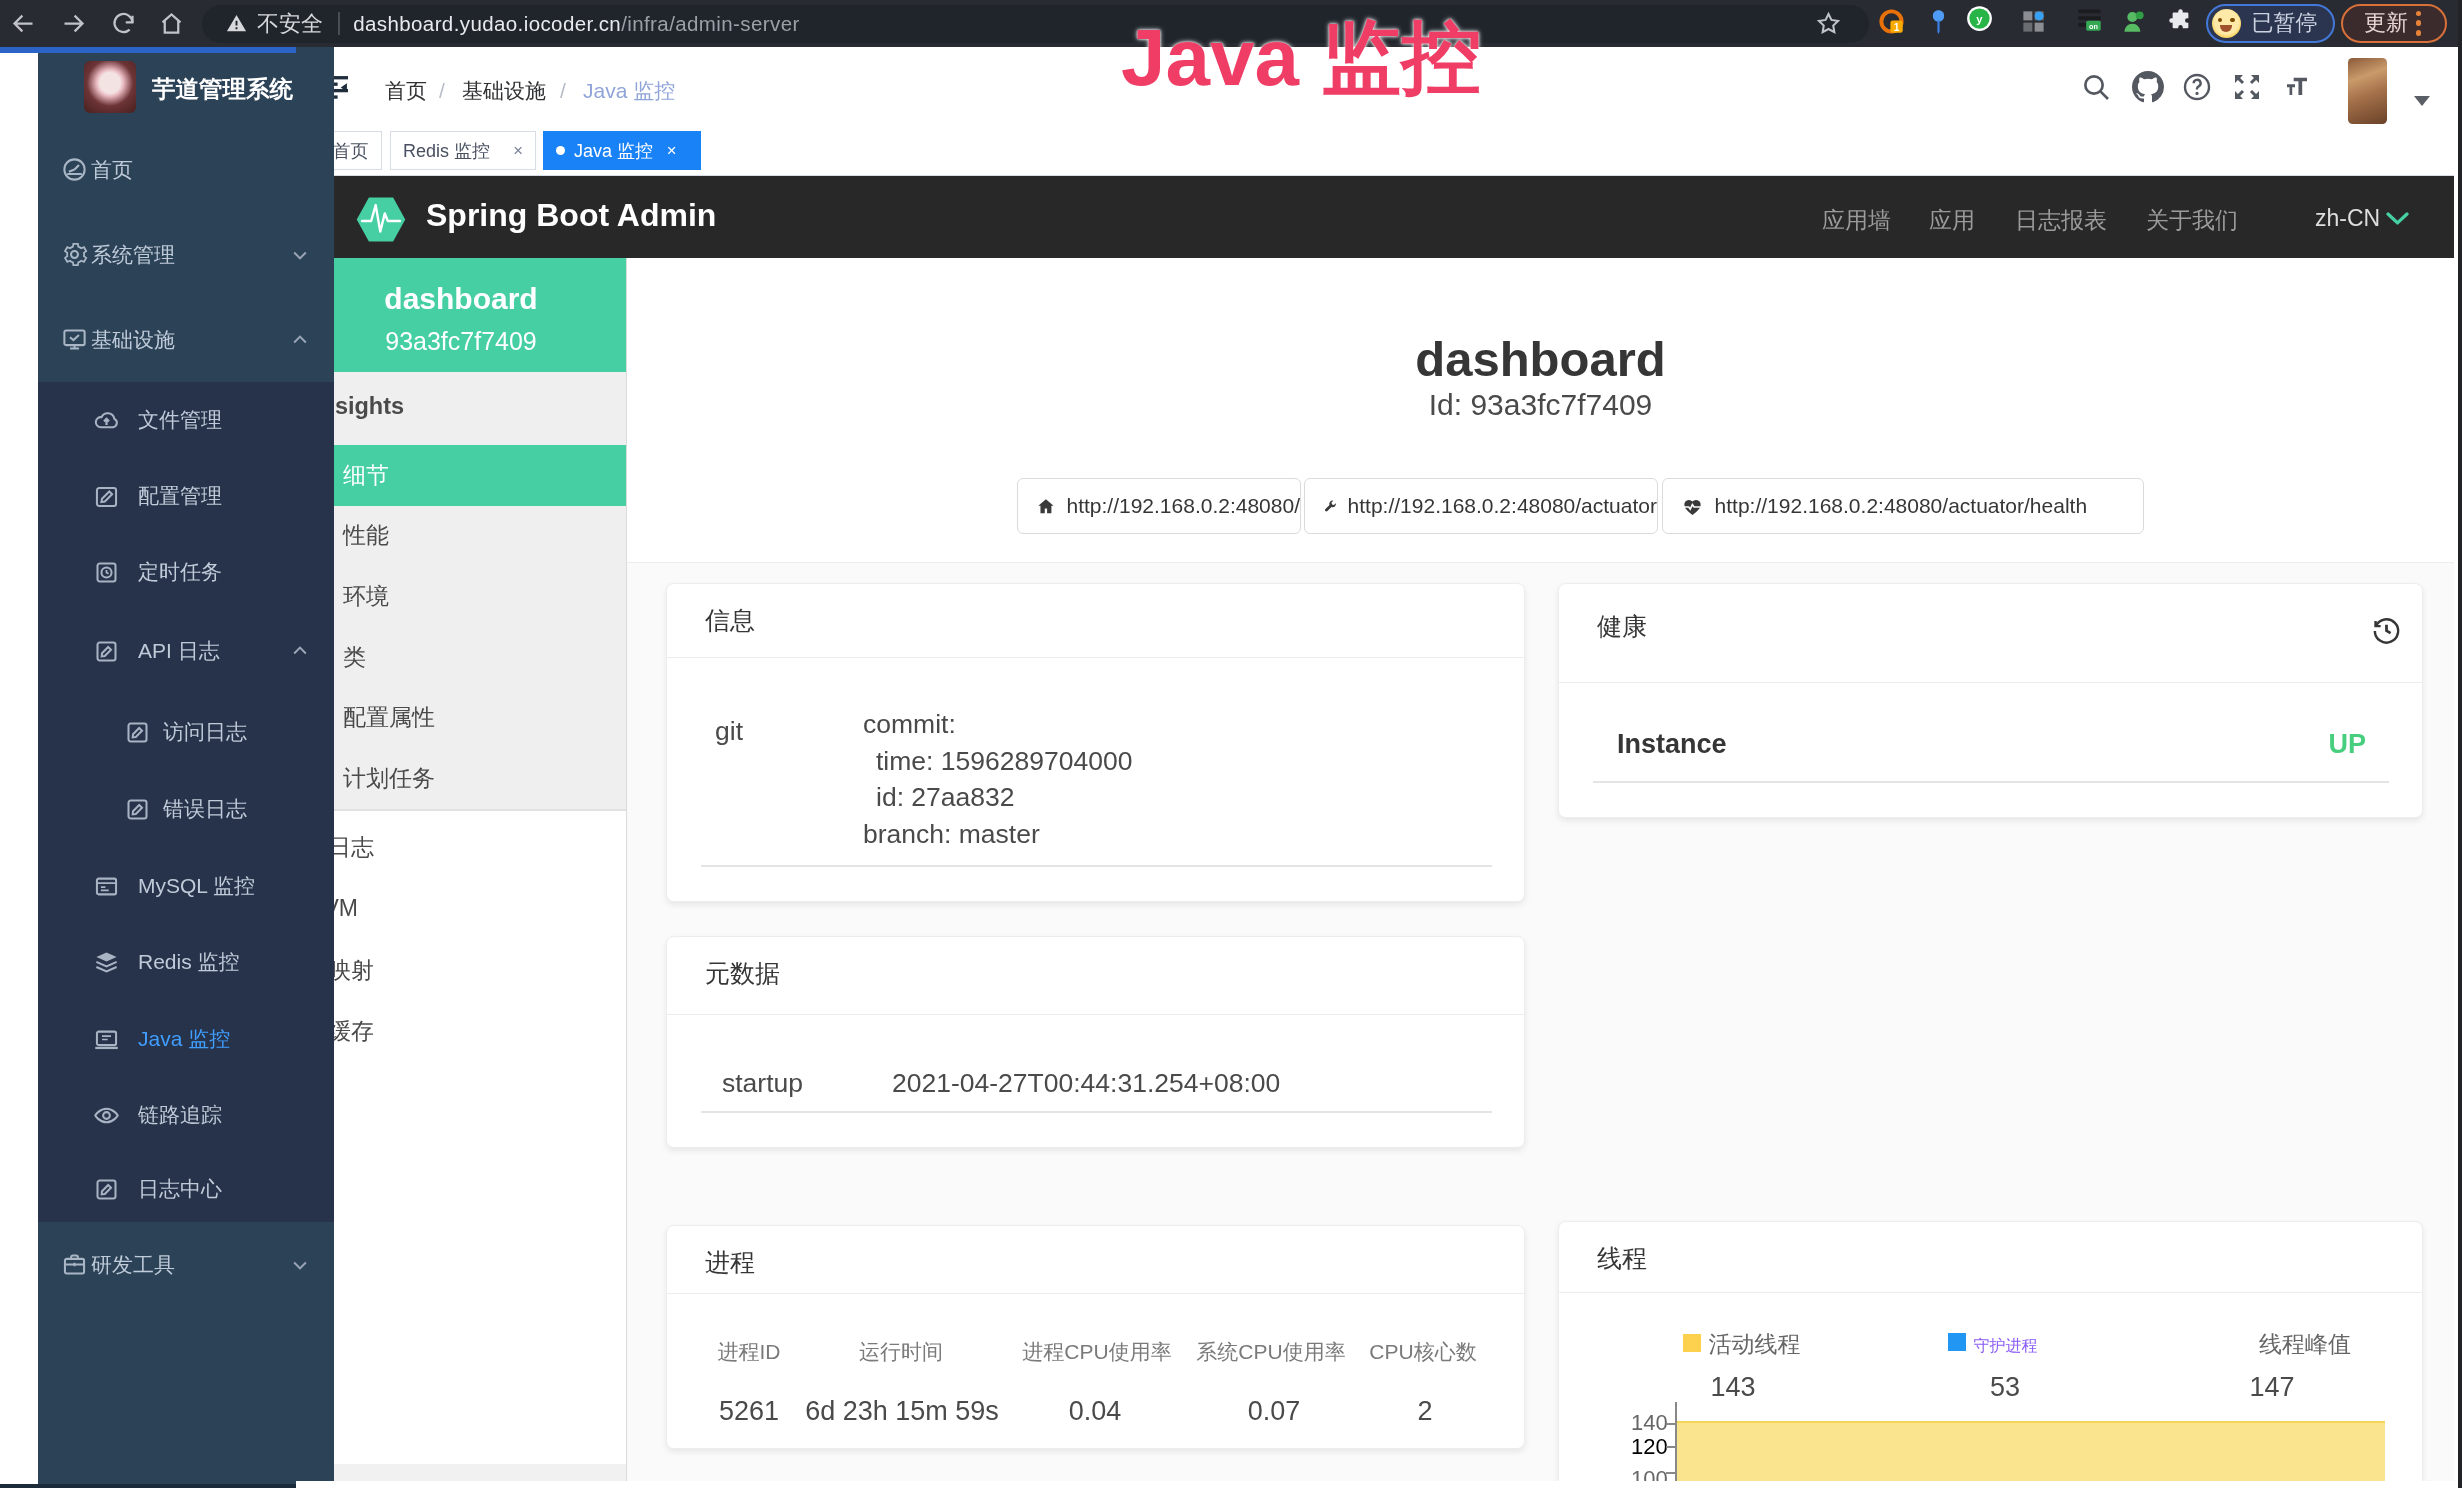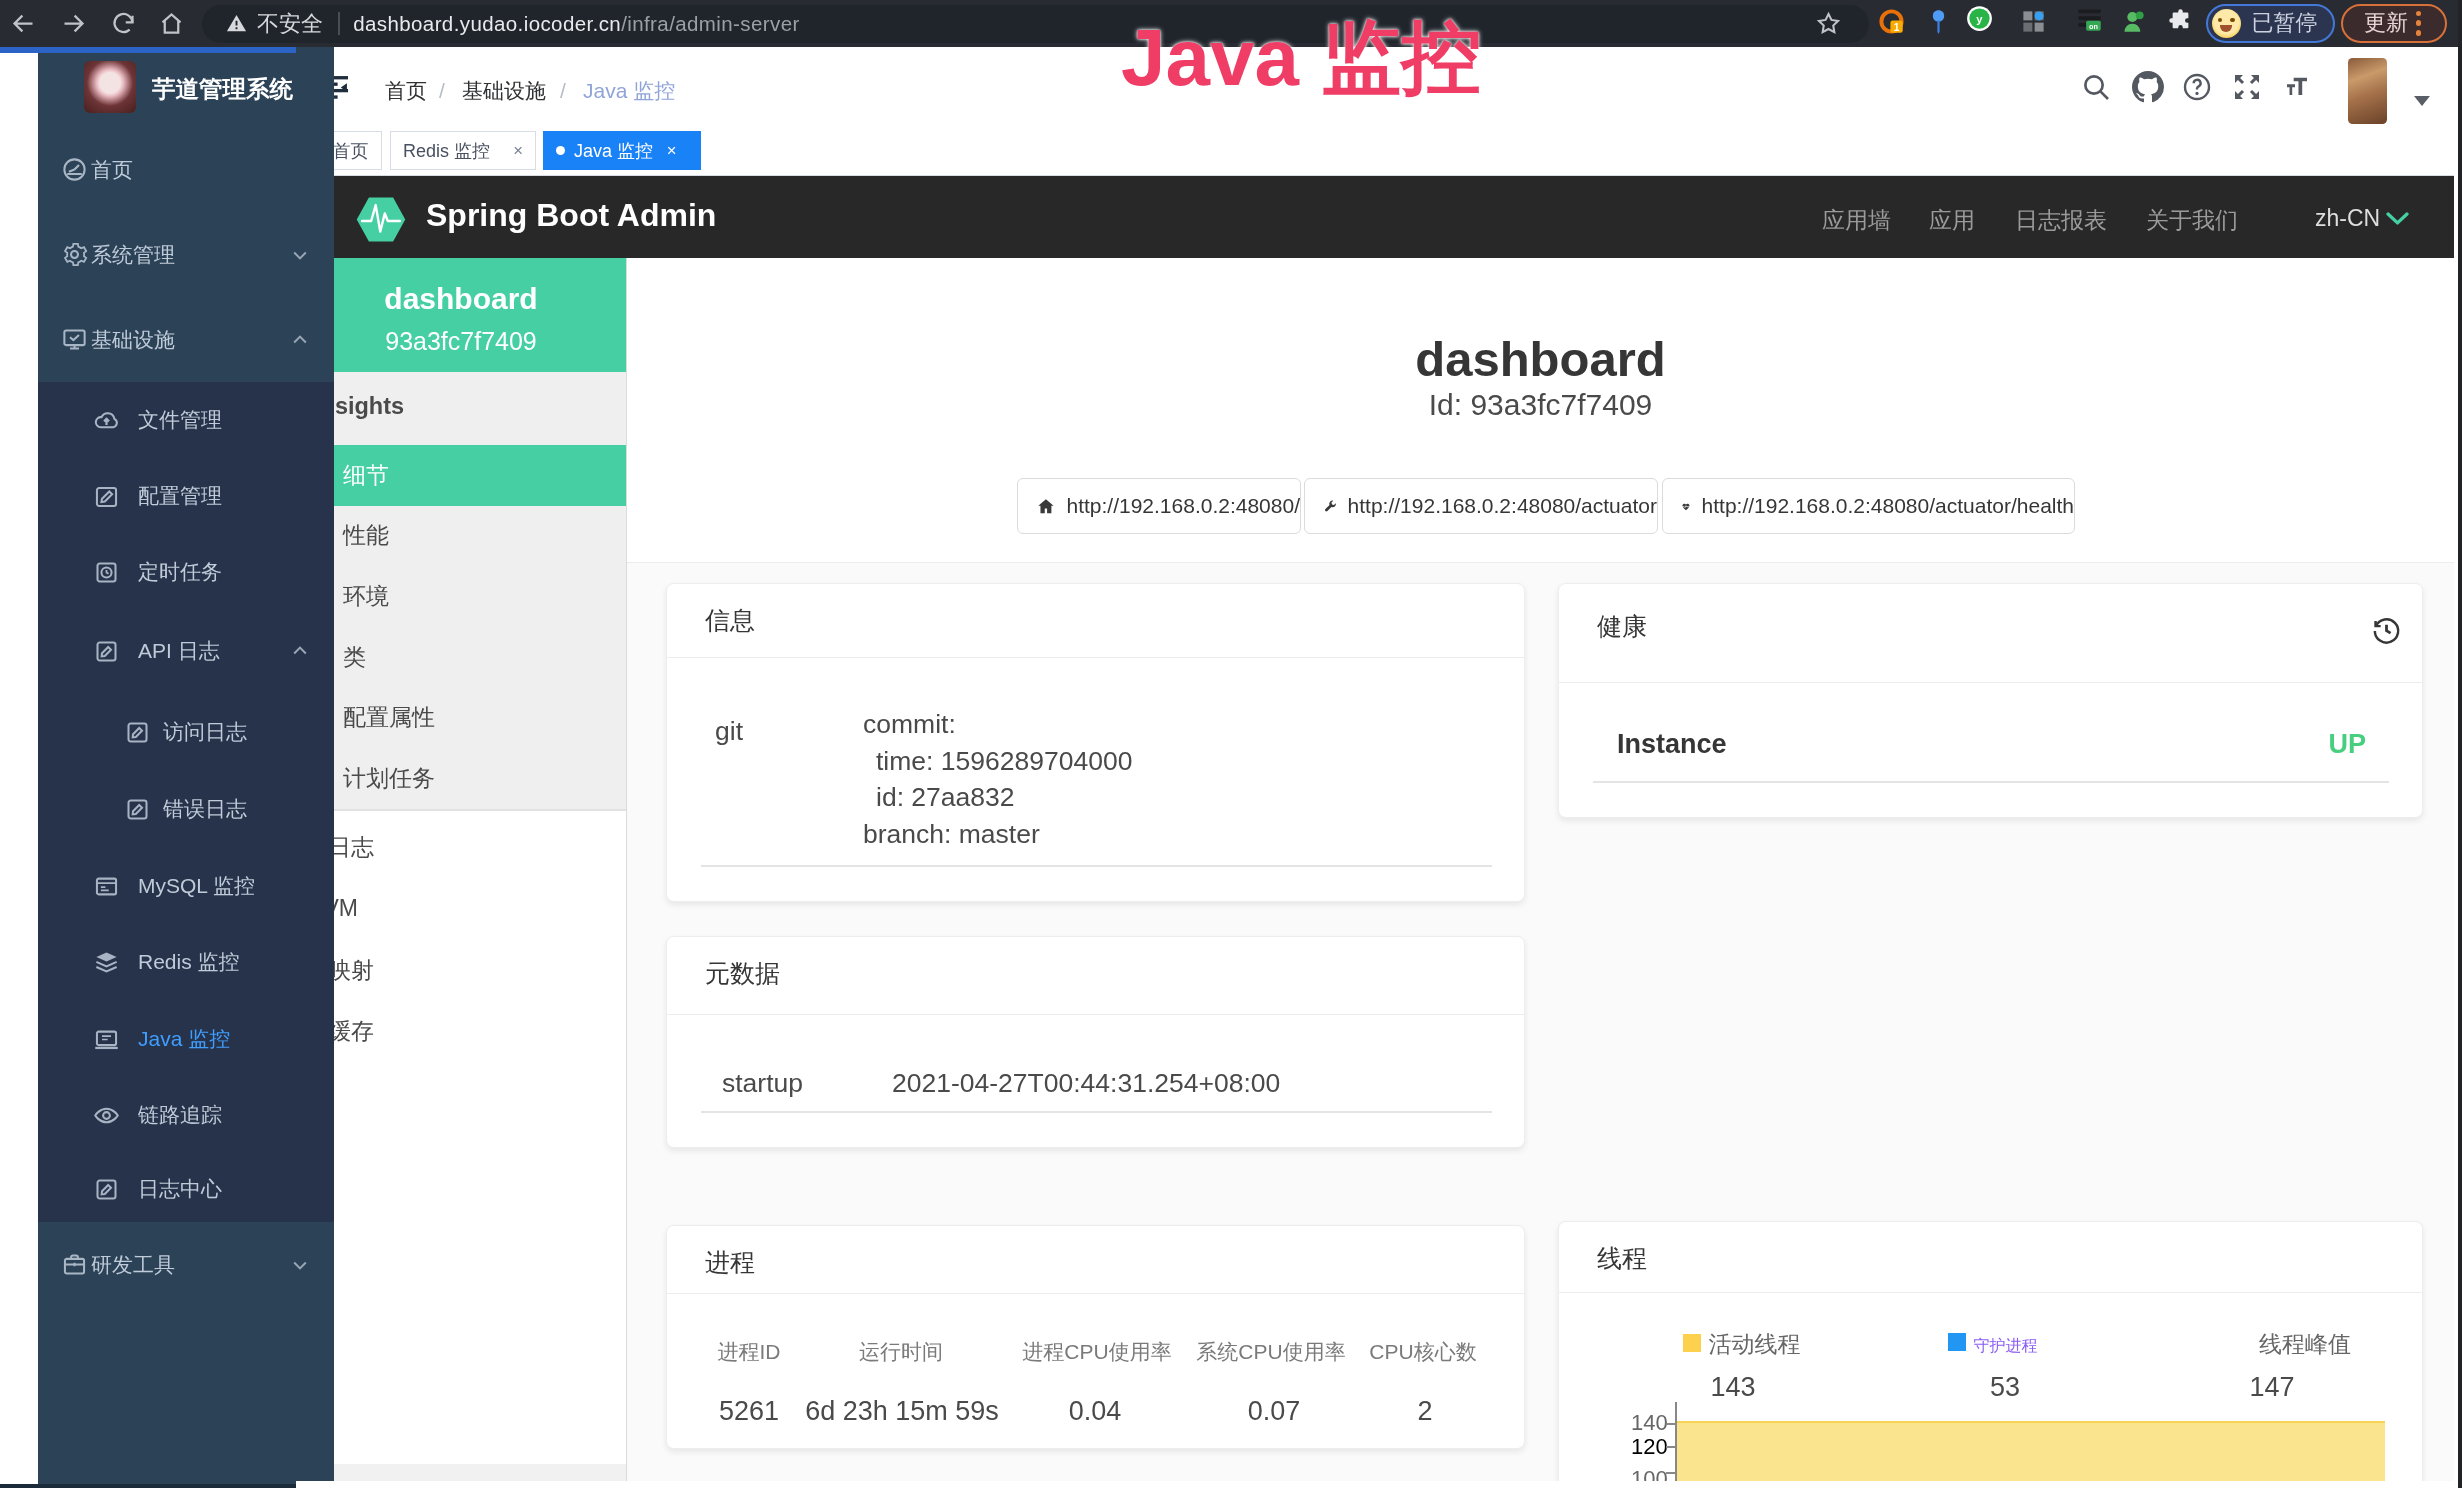--- a/index.html
+++ b/index.html
@@ -500,21 +500,21 @@
           <path d="M12 3.2L2.8 11h2.6v9.3h5.2v-5.8h2.8v5.8h5.2V11h2.6z"></path>
         </svg>
       <span>http://192.168.0.2:48080/</span>
     </div>
     <div class="ubtn" style="left:677px;width:354px;">
       <svg class="uic" viewBox="0 0 24 24" fill="#3a3a3a">
           <path d="M22 6.3a5.6 5.6 0 0 1-7.5 6.5l-6.9 7a2.4 2.4 0 0 1-3.4-3.4l7-6.9A5.6 5.6 0 0 1 17.7 2l-3.2 3.2 1 3.3 3.3 1z"></path>
         </svg>
       <span>http://192.168.0.2:48080/actuator</span>
     </div>
-    <div class="ubtn" style="left:1035px;width:413px;">
+    <div class="ubtn" style="left:1035px;width:482px;">
       <svg class="uic" viewBox="0 0 24 24" fill="#3a3a3a">
           <path d="M12 20.8C7.2 17.5 3.5 13.9 3.5 9.8A4.8 4.8 0 0 1 12 6.9a4.8 4.8 0 0 1 8.5 2.9c0 4.1-3.7 7.7-8.5 11z"></path>
           <path d="M3 12.5h5l1.6 2.2 2.3-4.6 1.7 2.4H21" fill="none" stroke="#fff" stroke-width="1.7"></path>
         </svg>
       <span>http://192.168.0.2:48080/actuator/health</span>
     </div>
   </div>
 
   <div class="card" style="left:39px;top:325px;width:859px;height:319px;">
     <div class="hd" style="height:74px;">

